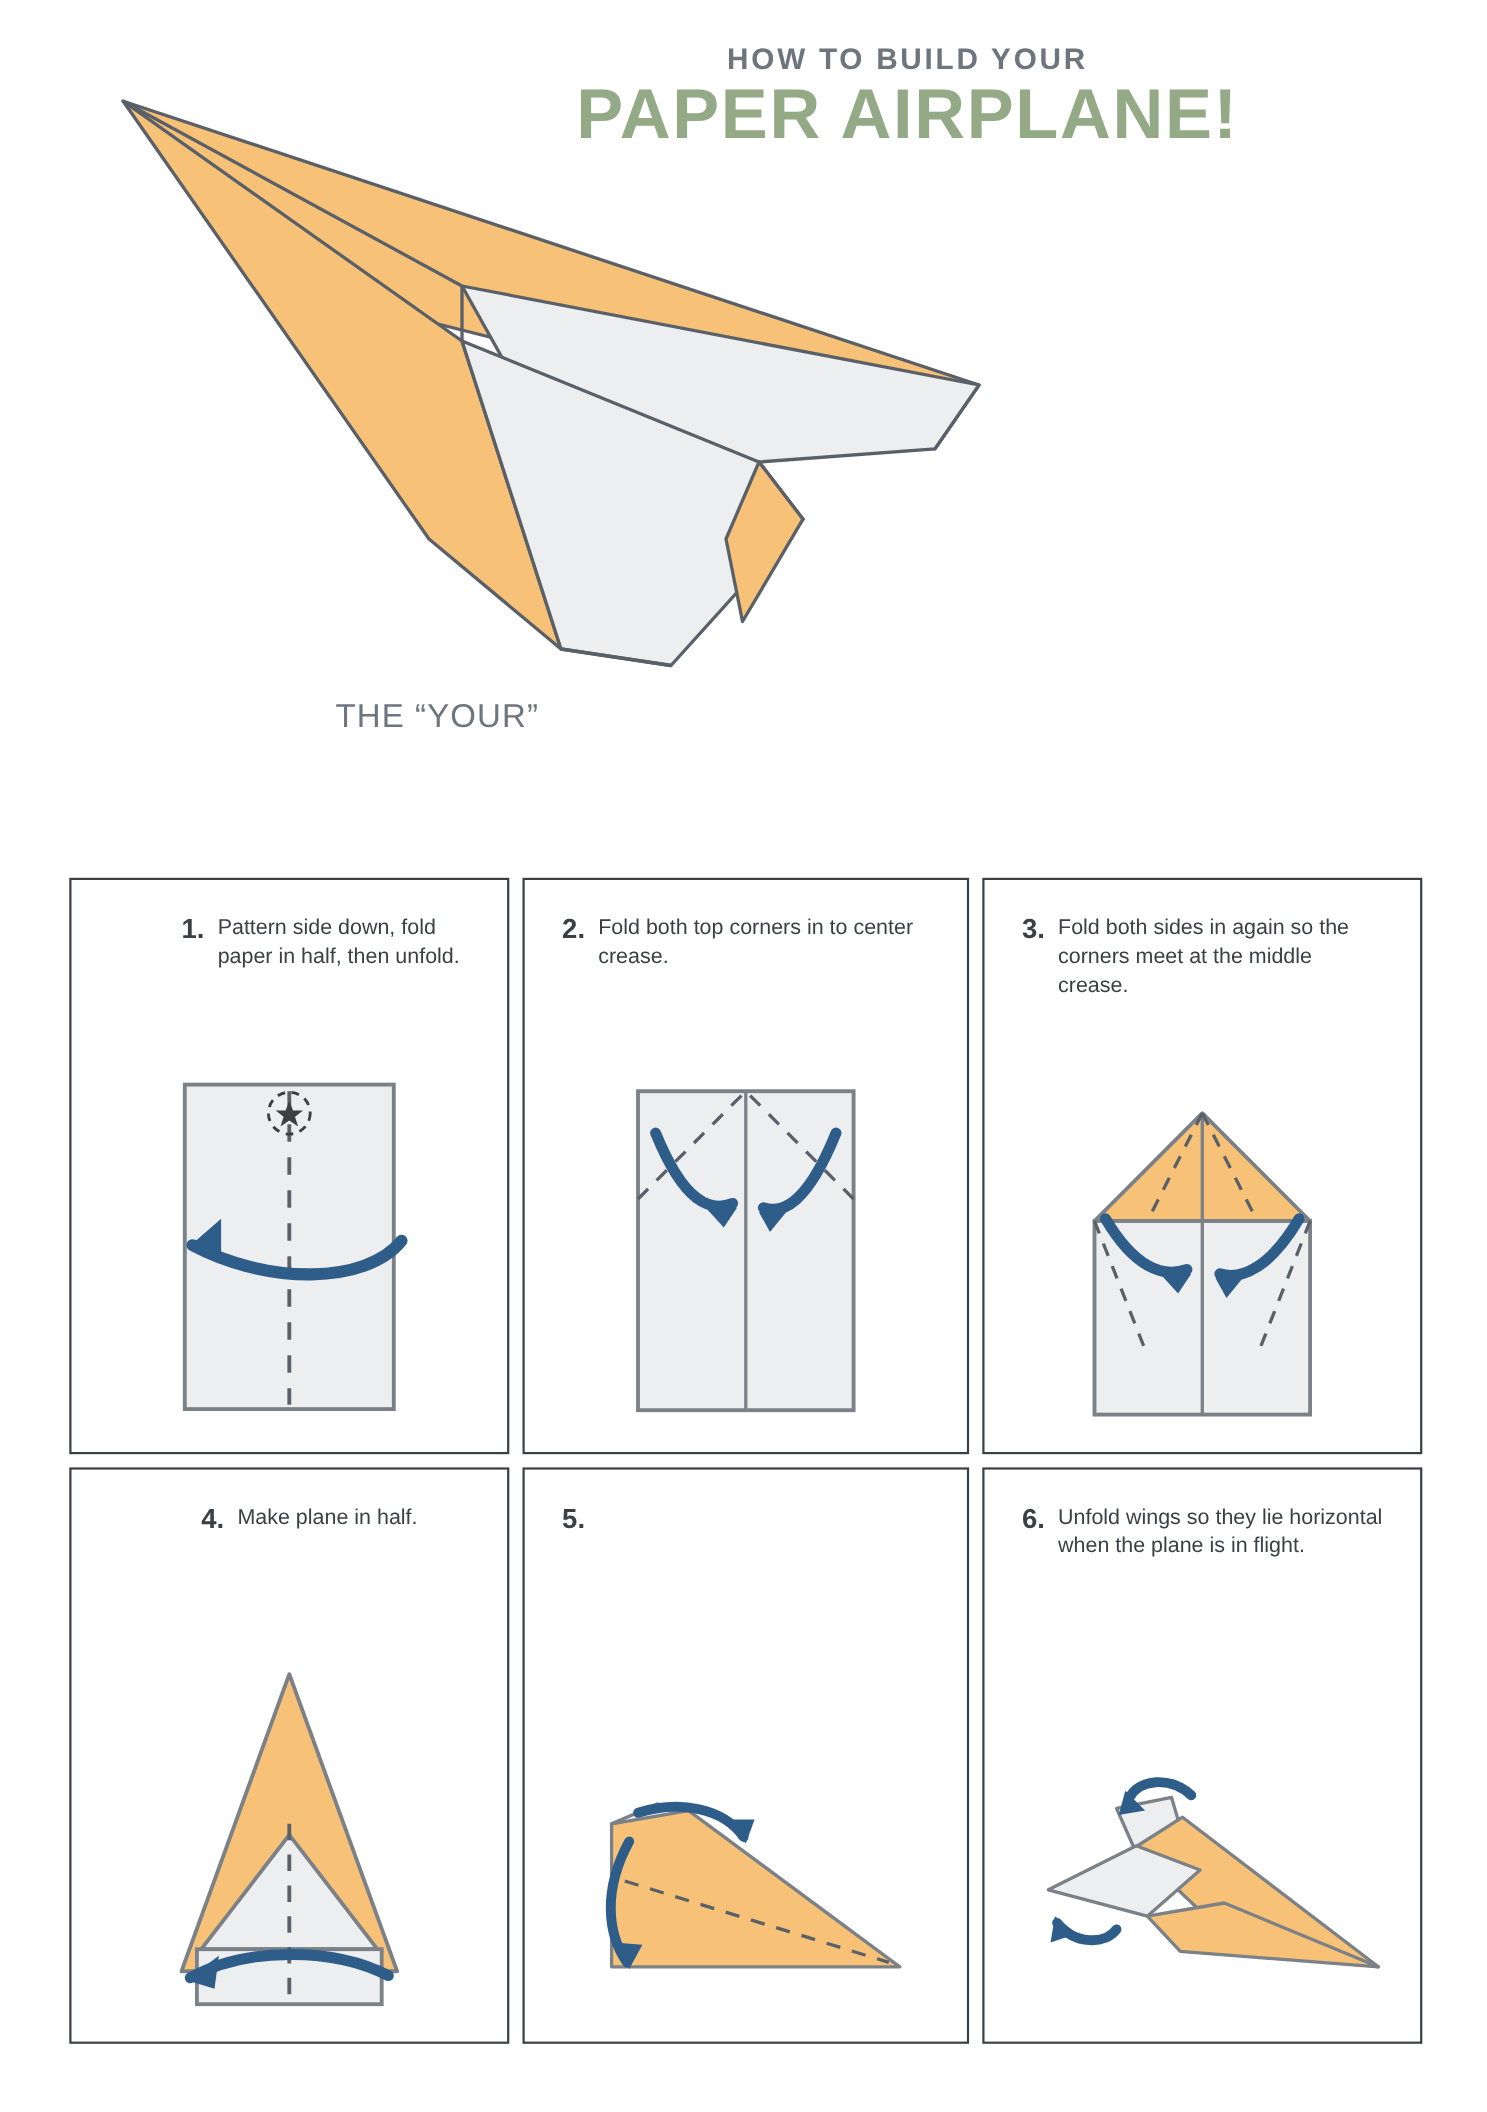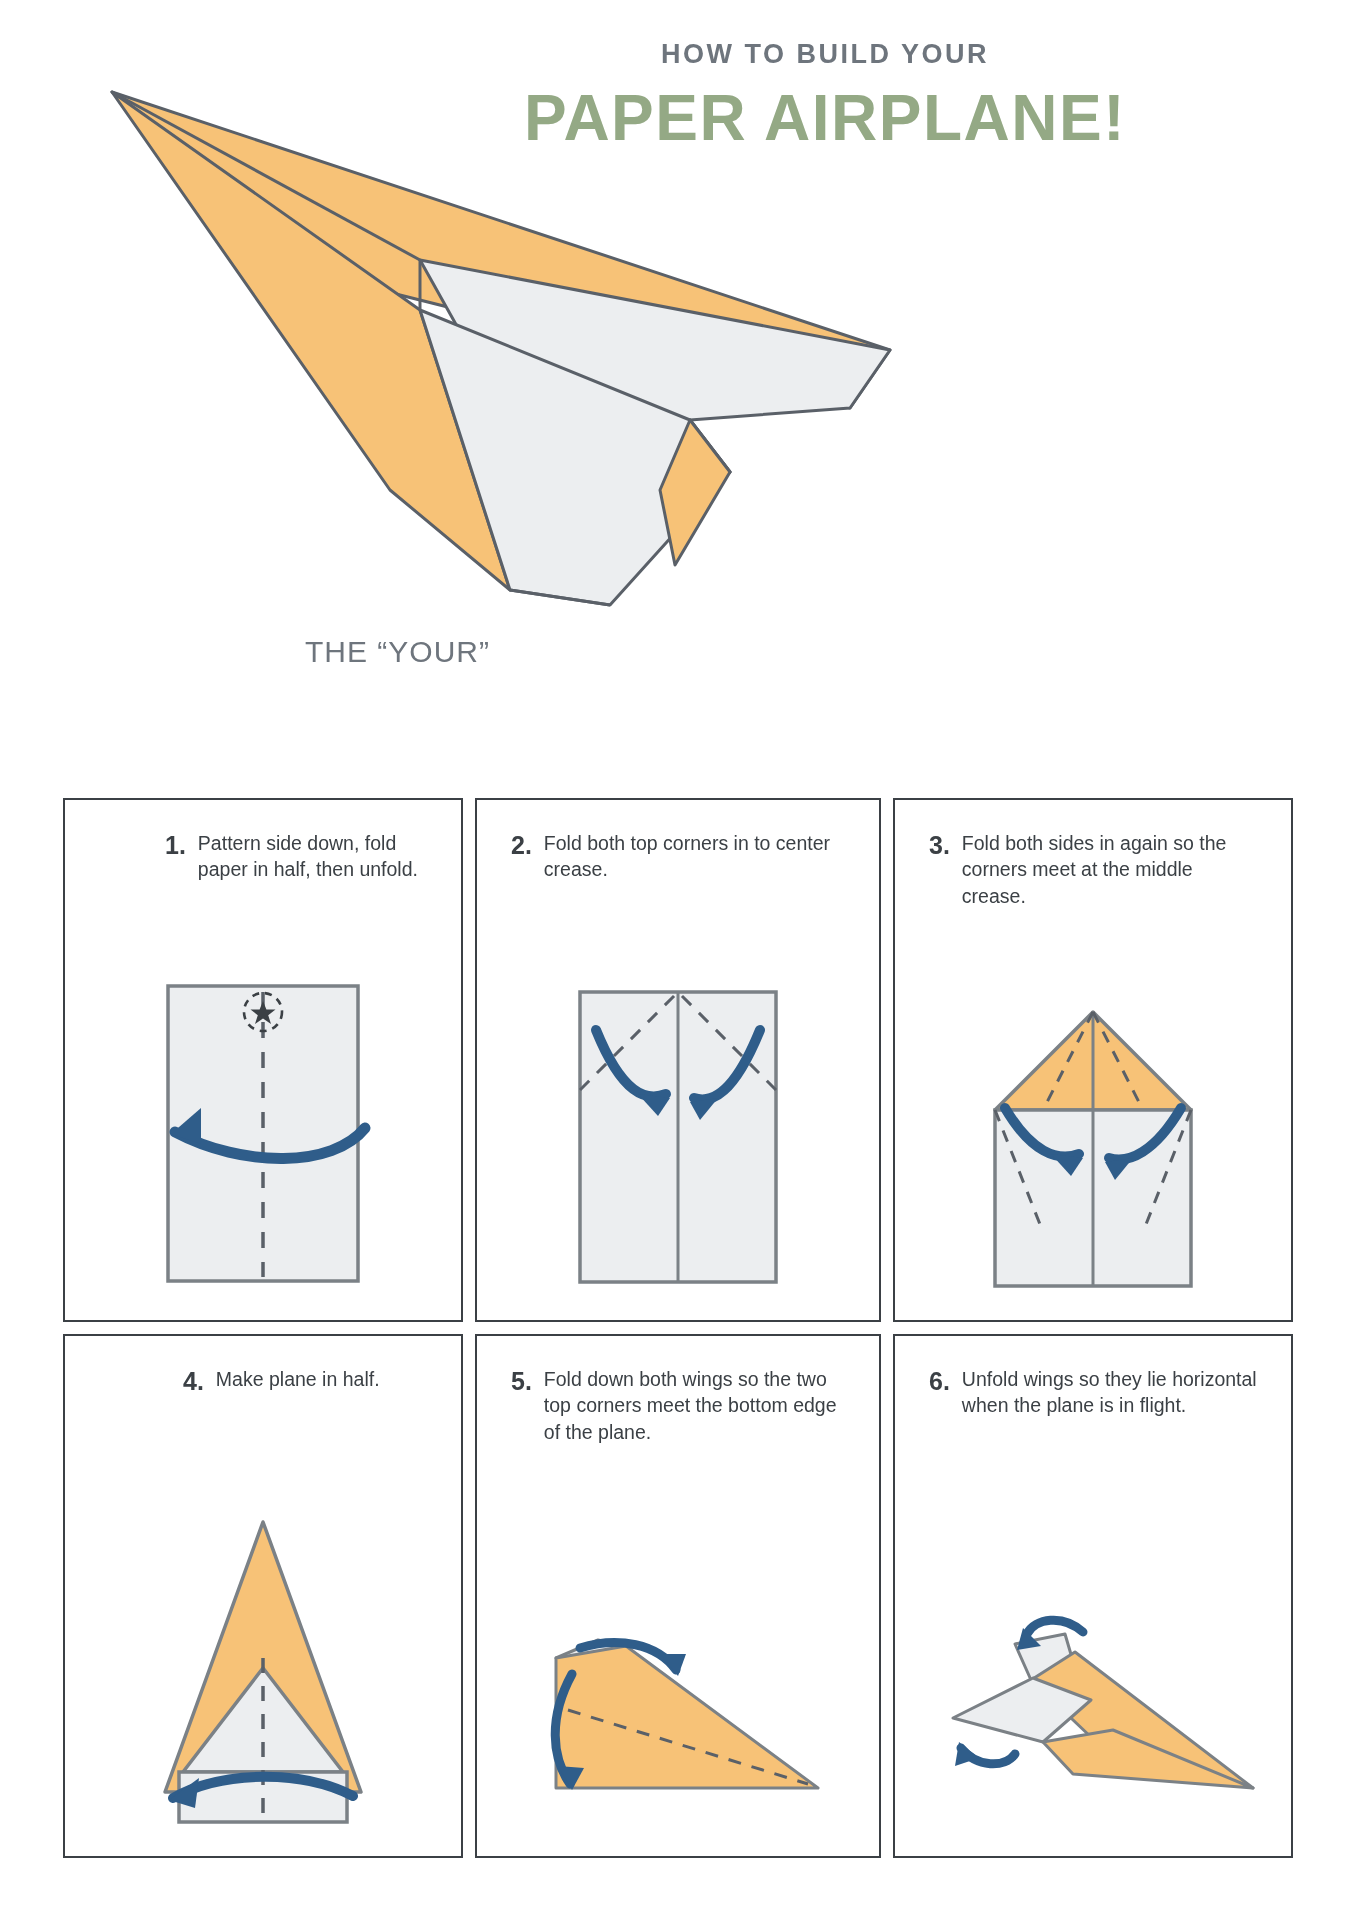--- a/index.html
+++ b/index.html
@@ -17,21 +17,21 @@
   .title-block {
     position:absolute; left:430px; top:40px; width:790px;
     text-align:center;
   }
   .title-small {
     font-size:27px; font-weight:bold; letter-spacing:2.5px;
     color:#6e757d; line-height:1.1;
   }
   .title-big {
     font-size:64px; font-weight:bold; letter-spacing:1.5px;
-    color:#94a985; line-height:1.05; margin-top:15px;
+    color:#94a985; line-height:1.05; margin-top:0;
   }
 
   
   .hero { position:absolute; left:90px; top:60px; width:1080px; height:560px; }
 
   .dart-label {
     position:absolute; left:305px; top:635px;
     font-size:30px; letter-spacing:1px; color:#6e757d; font-weight:normal;
   }
 
@@ -177,21 +177,20 @@
           <line x1="160" y1="150" x2="160" y2="312" stroke="#5a6068" stroke-width="3.5" stroke-dasharray="15 13"></line>
           <path d="M70,290 C120,262 200,262 250,288" fill="none" stroke="#2f5d8a" stroke-width="10" stroke-linecap="round"></path>
           <polygon points="66,292 96,270 92,300" fill="#2f5d8a"></polygon>
         </svg>
       </div>
     </div>
 
     <div class="cell s5">
       <div class="cell-head">
         <span class="step-num">5.</span>
-        <span class="step-text">Fold down both wings so the two top corners meet the bottom edge of the plane.</span>
       </div>
       <div class="fig">
         <svg width="340" height="220" viewBox="0 0 340 220">
           <polygon points="48,40 90,22 118,28 76,52" fill="#eceef0" stroke="#7b8186" stroke-width="3" stroke-linejoin="round"></polygon>
           <polygon points="48,40 118,28 310,170 48,170" fill="#f7c277" stroke="#7b8186" stroke-width="3" stroke-linejoin="round"></polygon>
           <line x1="60" y1="92" x2="300" y2="166" stroke="#5a6068" stroke-width="3" stroke-dasharray="13 11"></line>
           <path d="M72,30 C110,18 150,26 168,52" fill="none" stroke="#2f5d8a" stroke-width="9" stroke-linecap="round"></path>
           <polygon points="170,58 152,36 178,36" fill="#2f5d8a"></polygon>
           <path d="M64,56 C40,100 44,140 62,166" fill="none" stroke="#2f5d8a" stroke-width="9" stroke-linecap="round"></path>
           <polygon points="64,172 50,148 76,150" fill="#2f5d8a"></polygon>

